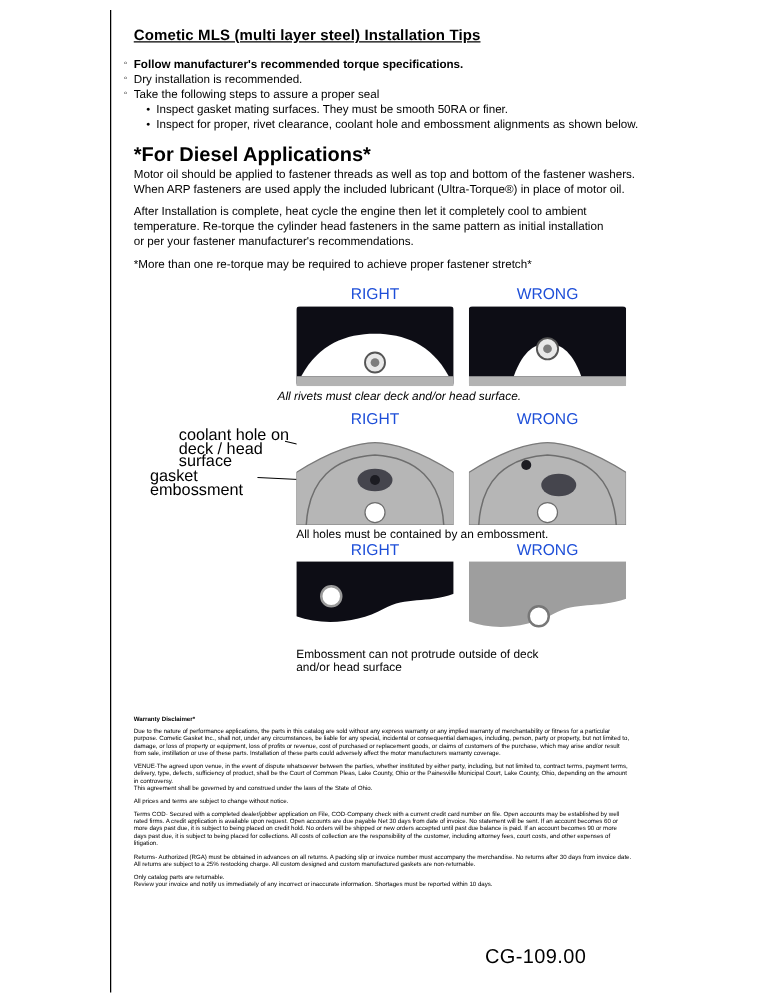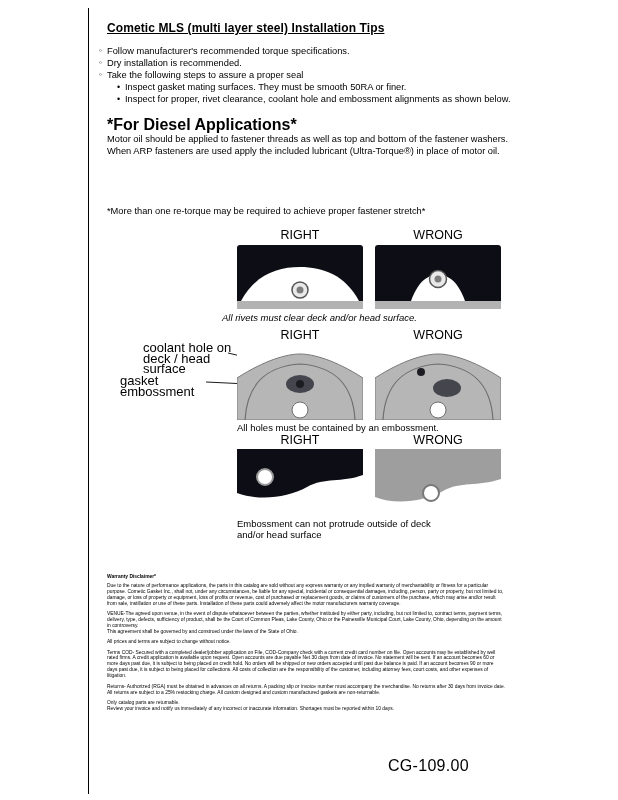--- a/index.html
+++ b/index.html
@@ -13,21 +13,21 @@
 
   .title { left:107px; top:21px; font-size:12px; font-weight:bold; text-decoration:underline; letter-spacing:0.1px; }
 
   .tip-row { font-size:9.3px; line-height:12px; }
   .tip-row .bullet { display:inline-block; width:8px; font-size:8px; vertical-align:top; }
   .tip-row .sub-bullet { display:inline-block; width:8px; font-size:9px; vertical-align:top; }
 
   .diesel-heading { left:107px; top:116px; font-size:16px; font-weight:bold; }
   .body-para { font-size:9.3px; line-height:11.8px; }
 
-  .rw-label { width:126px; text-align:center; font-size:12.5px; color:#000000; }
+  .rw-label { width:126px; text-align:center; font-size:12.5px; color:#1d4ed8; }
   .fig { width:126px; overflow:hidden; }
   .fig svg { display:block; }
   .caption { font-size:9.5px; line-height:11px; }
 
   .callout { font-size:13px; line-height:10.5px; }
   .leader-lines { pointer-events:none; }
 
   .legal { left:107px; top:574px; width:398px; font-size:4.9px; line-height:5.9px; }
   .legal .legal-heading { font-weight:bold; margin-bottom:3px; }
   .legal p { margin-bottom:4.5px; white-space:pre-line; }
@@ -36,39 +36,42 @@
 </style>
 </head>
 <body>
 
 <div class="page">
 
   <div class="left-rule"></div>
 
   <div class="abs title">Cometic MLS (multi layer steel) Installation Tips</div>
 
-  <div class="abs tip-row" style="left:99px; top:45px;">
+  <div class="abs tip-row" style="left:99px; top:45px;font-weight:bold;">
     <span class="bullet">◦</span><span>Follow manufacturer's recommended torque specifications.</span>
   </div>
   <div class="abs tip-row" style="left:99px; top:57px;">
     <span class="bullet">◦</span><span>Dry installation is recommended.</span>
   </div>
   <div class="abs tip-row" style="left:99px; top:69px;">
     <span class="bullet">◦</span><span>Take the following steps to assure a proper seal</span>
   </div>
   <div class="abs tip-row" style="left:117px; top:81px;">
     <span class="sub-bullet">•</span><span>Inspect gasket mating surfaces.  They must be smooth 50RA or finer.</span>
   </div>
   <div class="abs tip-row" style="left:117px; top:93px;">
     <span class="sub-bullet">•</span><span>Inspect for proper, rivet clearance, coolant hole and embossment alignments as shown below.</span>
   </div>
 
   <div class="abs diesel-heading">*For Diesel Applications*</div>
   <div class="abs body-para pre" style="left:107px; top:134px; width:470px;">Motor oil should be applied to fastener threads as well as top and bottom of the fastener washers.
 When ARP fasteners are used apply the included lubricant (Ultra-Torque®) in place of motor oil.</div>
+  <div class="abs body-para pre" style="left:107px; top:164px; width:470px;">After Installation is complete, heat cycle the engine then let it completely cool to ambient
+temperature. Re-torque the cylinder head fasteners in the same pattern as initial installation
+or per your fastener manufacturer's recommendations.</div>
   <div class="abs body-para" style="left:107px; top:206px; width:470px;">*More than one re-torque may be required to achieve proper fastener stretch*</div>
 
   <div class="abs rw-label" style="left:237px; top:228px;">RIGHT</div>
   <div class="abs rw-label" style="left:375px; top:228px;">WRONG</div>
 
   <div class="abs fig" style="left:237px; top:245px;">
     <svg width="126" height="64" viewBox="0 0 126 64">
       <rect width="126" height="64" rx="3" fill="#0d0d15"></rect>
       <path d="M4,56 C18,30 40,22 63,22 C86,22 108,30 122,56 Z" fill="#ffffff"></path>
       <rect y="56" width="126" height="8" fill="#b3b3b3"></rect>

